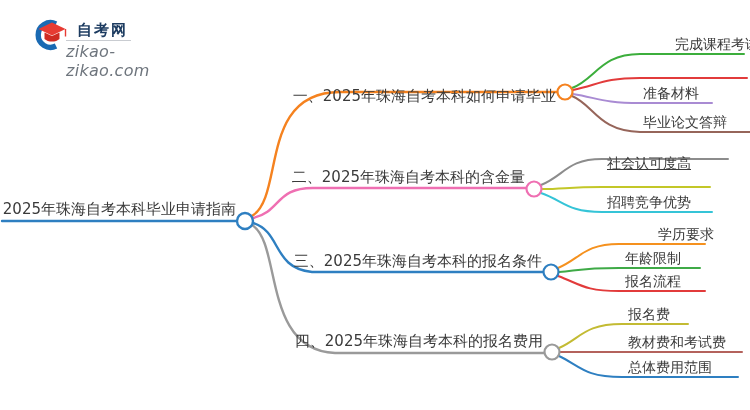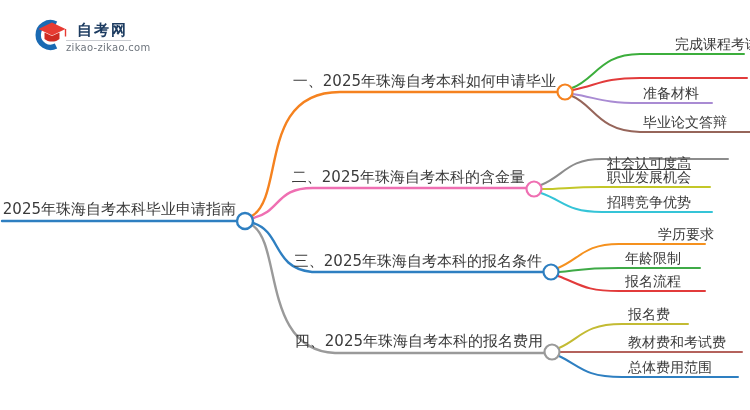--- a/index.html
+++ b/index.html
@@ -12,21 +12,21 @@
     position:absolute;white-space:nowrap;color:#3a3a3a;line-height:1.15;
   }
   .root-lbl{font-size:15px;}
   .head-lbl{font-size:15px;}
   .sub-lbl{font-size:14px;}
   
   .logo{position:absolute;left:32px;top:18px;width:130px;height:34px;}
   .logo-icon{position:absolute;left:0;top:1px;}
   .logo-title{position:absolute;left:45px;top:3px;font-size:15px;font-weight:bold;color:#1c3b60;letter-spacing:2px;}
   .logo-divider{position:absolute;left:34px;top:22px;width:65px;height:1px;background:#c9ccd1;}
-  .logo-domain{position:absolute;left:34px;top:24px;font-size:10px;color:#6e757d;letter-spacing:.3px;}
+  .logo-domain{position:absolute;left:34px;top:24px;font-size:16px;color:#6e757d;letter-spacing:.3px;font-style:italic;}
 </style>
 </head>
 <body>
 
 <div class="canvas">
 
   <svg class="wires" width="750" height="410" viewBox="0 0 750 410">
     <g fill="none" stroke-linecap="round">
 
       <path d="M2 221 H237" stroke-width="2.4" stroke="#2e7fc1"></path>
@@ -67,31 +67,30 @@
       <path d="M12.5 13.5 v6.5 c3.5 3.4 11.5 3.4 15 0 v-6.5 l-7.5 3.6 z" fill="#cf2b23"></path>
       <path d="M33.5 10 v7.5" fill="none" stroke-width="1.4" stroke="#e73b33"></path>
     </svg>
     <div class="logo-title">自考网</div>
     <div class="logo-divider"></div>
     <div class="logo-domain">zikao-zikao.com</div>
   </div>
 
   <div class="lbl root-lbl" style="right:514px;bottom:192px;">2025年珠海自考本科毕业申请指南</div>
 
-  <div class="lbl head-lbl" style="right:194px;bottom:320px;text-align:center;">一、2025年珠海自考本科如何申请毕业</div>
+  <div class="lbl head-lbl" style="right:194px;bottom:305px;text-align:center;">一、2025年珠海自考本科如何申请毕业</div>
   <div class="lbl head-lbl" style="right:225px;bottom:224px;">二、2025年珠海自考本科的含金量</div>
   <div class="lbl head-lbl" style="right:208px;bottom:140px;">三、2025年珠海自考本科的报名条件</div>
   <div class="lbl head-lbl" style="right:207px;bottom:60px;">四、2025年珠海自考本科的报名费用</div>
 
   <div class="lbl sub-lbl" style="left:643px;bottom:358px;margin-left:32px;">完成课程考试</div>
   <div class="lbl sub-lbl" style="left:643px;bottom:309px;">准备材料</div>
   <div class="lbl sub-lbl" style="left:643px;bottom:280px;">毕业论文答辩</div>
 
   <div class="lbl sub-lbl" style="left:607px;bottom:239px;text-decoration:underline;">社会认可度高</div>
-  <div class="lbl sub-lbl" style="left:607px;bottom:225px;">职业发展机会</div>
   <div class="lbl sub-lbl" style="left:607px;bottom:200px;">招聘竞争优势</div>
 
   <div class="lbl sub-lbl" style="left:625px;bottom:168px;margin-left:33px;">学历要求</div>
   <div class="lbl sub-lbl" style="left:625px;bottom:144px;">年龄限制</div>
   <div class="lbl sub-lbl" style="left:625px;bottom:121px;">报名流程</div>
 
   <div class="lbl sub-lbl" style="left:628px;bottom:88px;">报名费</div>
   <div class="lbl sub-lbl" style="left:628px;bottom:60px;">教材费和考试费</div>
   <div class="lbl sub-lbl" style="left:628px;bottom:35px;">总体费用范围</div>
 

